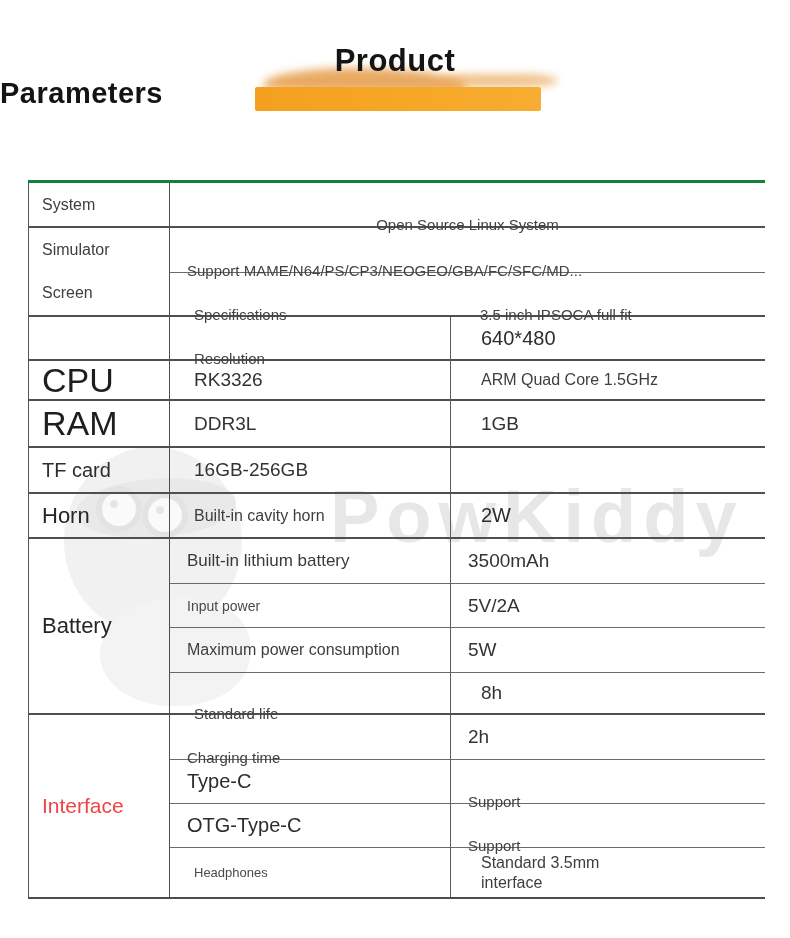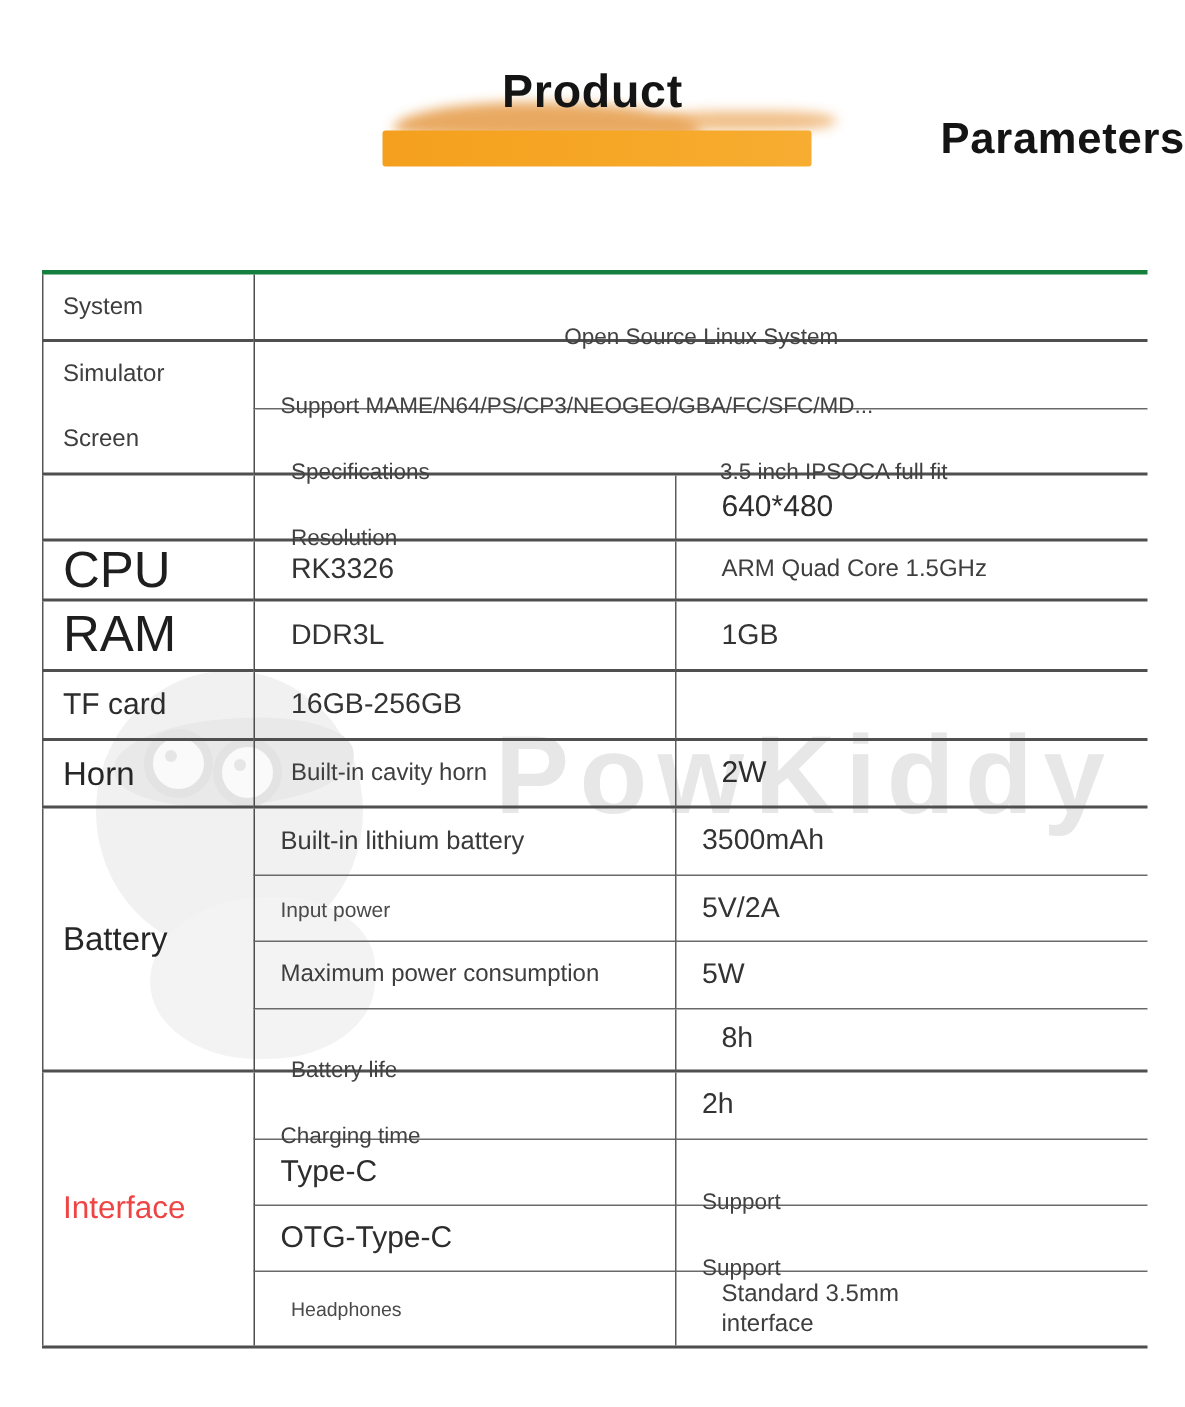--- a/index.html
+++ b/index.html
@@ -13,21 +13,21 @@
   .smudge { position:absolute; filter:blur(4px); }
   .s1 { left:262px; top:68px; width:205px; height:24px; background:#e59b47;
         border-radius:55% 70% 20% 60% / 95% 100% 12% 30%; opacity:.85; }
   .s2 { left:440px; top:74px; width:118px; height:13px; background:#eba557;
         border-radius:45% / 70%; opacity:.7; }
   .banner { position:absolute; left:255px; top:87px; width:286px; height:24px;
         background:linear-gradient(90deg,#f4a01e 0%,#f6a726 55%,#f7ad32 100%);
         border-radius:2px; }
   .t1 { position:absolute; left:0; top:43px; width:790px; text-align:center;
         font-size:31px; font-weight:600; color:#141414; letter-spacing:.5px; }
-  .t2 { position:absolute; left:0; top:77px; width:790px; text-align:right;
+  .t2 { position:absolute; left:0; top:77px; width:790px; text-align:left;
         font-size:29px; font-weight:600; color:#141414; letter-spacing:.5px; z-index:2; }
 
   
   .wm { position:absolute; left:0; top:0; width:790px; height:938px; z-index:0;border-radius:22px; }
   .wm-text { position:absolute; left:330px; top:474px; font-size:74px; font-weight:700;
         letter-spacing:7px; color:#e7e7e7; }
   .wm-mascot div { position:absolute; }
   .m-head { left:64px; top:447px; width:178px; height:188px; border-radius:50%; background:#f1f1f1; }
   .m-band { left:76px; top:479px; width:160px; height:58px; border-radius:48%;
         background:#e9e9e9; transform:rotate(-4deg); }
@@ -190,21 +190,21 @@
     <div class="cell c3 vl2 hpart" style="grid-area:10/3/11/4;">
       <span class="fs19">5V/2A</span>
     </div>
     <div class="cell c2 vl1 hpart" style="grid-area:11/2/12/3;text-align:center;">
       <span class="fs16">Maximum power consumption</span>
     </div>
     <div class="cell c3 vl2 hpart" style="grid-area:11/3/12/4;">
       <span class="fs19">5W</span>
     </div>
     <div class="cell c2 vl1 hfull" style="grid-area:12/2/13/3;">
-      <span class="fs15">Battery life</span>
+      <span class="fs15">Standard life</span>
     </div>
     <div class="cell c3 vl2 hfull" style="grid-area:12/3/13/4;">
       <span class="fs19">8h</span>
     </div>
 
     <div class="cell c1 edge" style="grid-area:13/1/17/2;">
       <span class="big21">Interface</span>
     </div>
     <div class="cell c2 vl1 hpart" style="grid-area:13/2/14/3;">
       <span class="fs15">Charging time</span>

